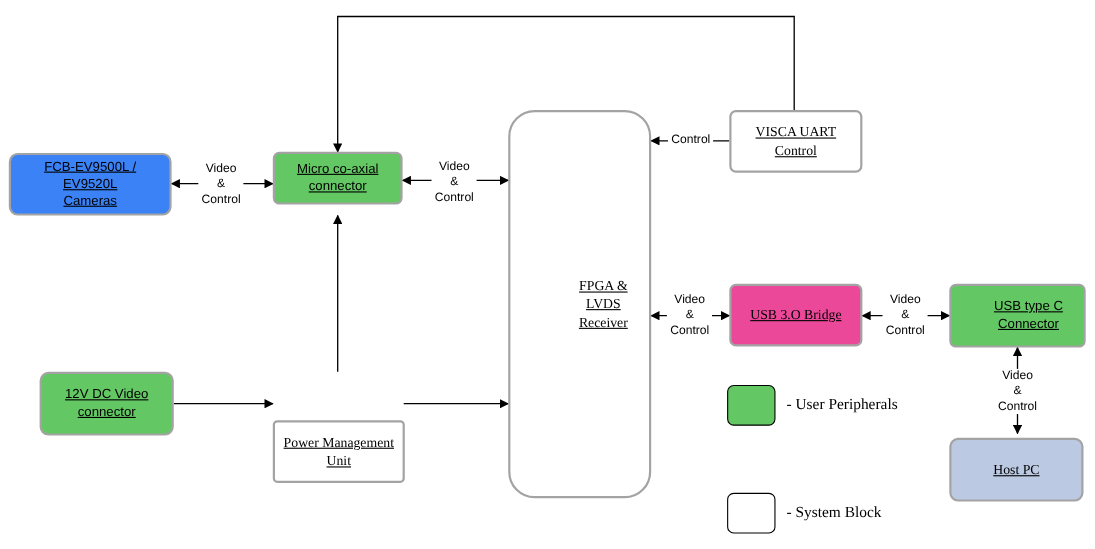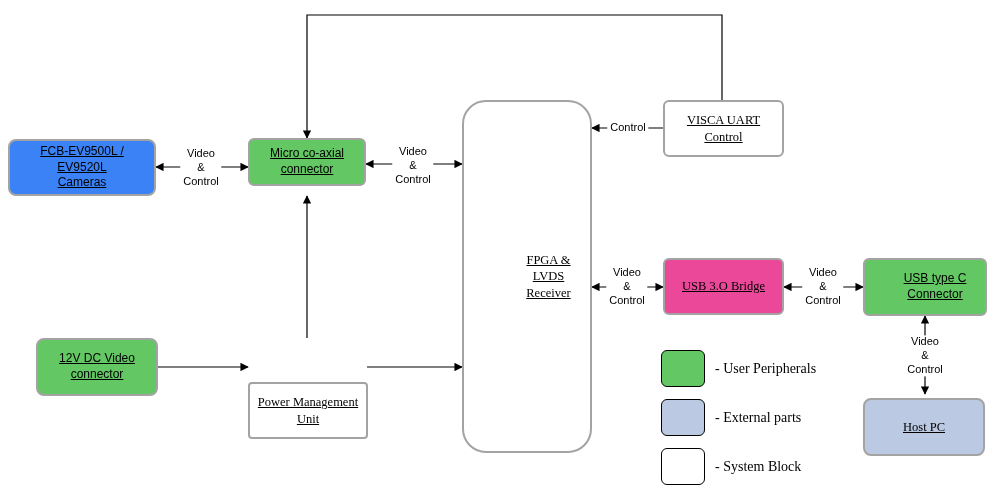--- a/index.html
+++ b/index.html
@@ -144,22 +144,18 @@
 &amp;
 Control</div>
   <div class="edge-label" id="lbl-usbc-host">Video
 &amp;
 Control</div>
 
   <div class="legend-row" id="legend-row-0">
     <span class="legend-swatch" style="background: rgb(99, 199, 99);"></span>
     <span class="legend-label">- User Peripherals</span>
   </div>
-  <div class="legend-row" id="legend-row-1">
-    <span class="legend-swatch" style="background: rgb(188, 201, 226);"></span>
-    <span class="legend-label">- External parts</span>
-  </div>
   <div class="legend-row" id="legend-row-2">
     <span class="legend-swatch" style="background: rgb(255, 255, 255);"></span>
     <span class="legend-label">- System Block</span>
   </div>
 
 </div>
 
 </body></html>

